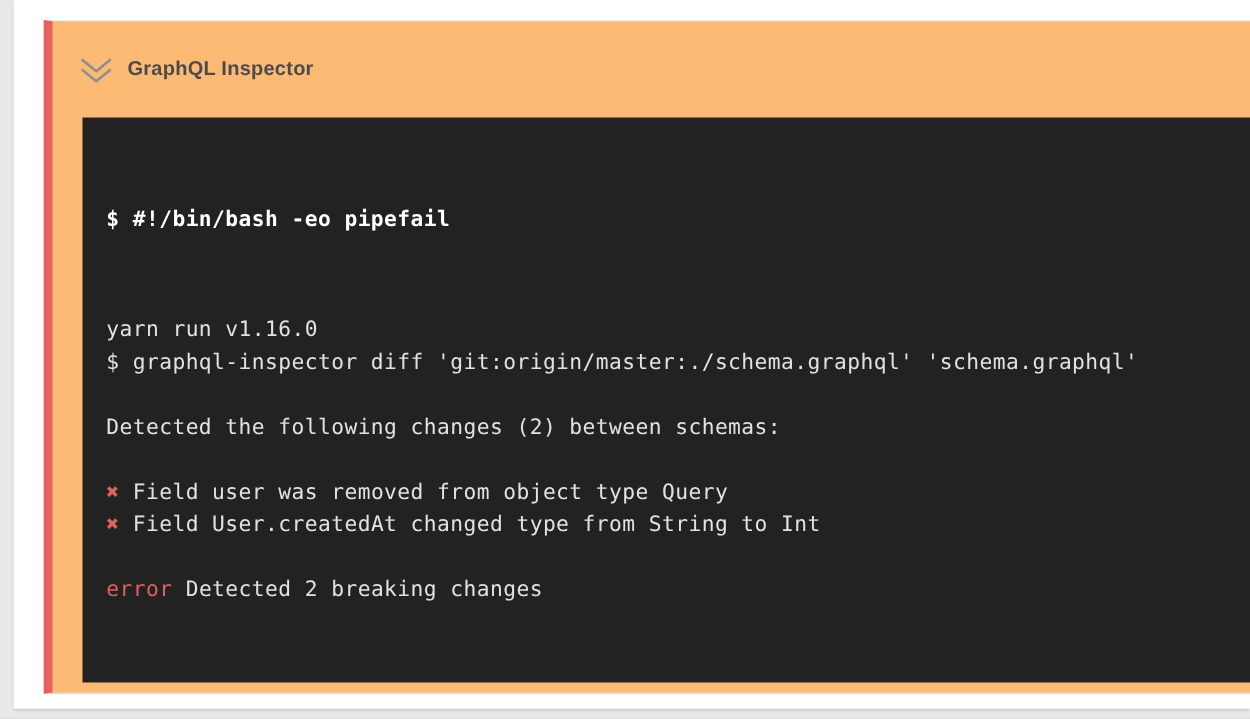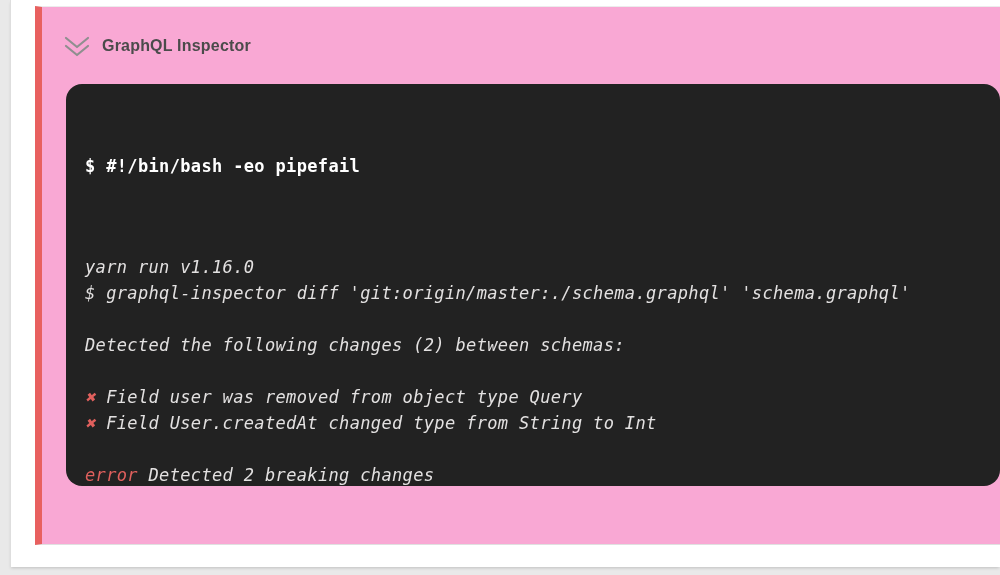--- a/index.html
+++ b/index.html
@@ -14,24 +14,24 @@
     position:absolute;
     left:10px;top:0;
     width:990px;height:567px;
     background:#ffffff;
     border-left:1px solid #dedede;
     box-shadow:0 2px 3px -1px rgba(0,0,0,0.18);
     box-sizing:border-box;
   }
   .step-card{
     position:absolute;
-    left:24px;top:6px;
+    left:24px;top:16px;
     right:0;
     height:537px;
-    background:#f9a8d4;
+    background:#fdba74;
     border-top:1px solid #ececec;
     border-bottom:1px solid #e0e0e0;
     border-left:7px solid var(--failed-red,#e8605f);
     box-sizing:content-box;
   }
   .step-header{
     height:77px;
     display:flex;
     align-items:center;
     padding-left:22px;
@@ -44,35 +44,34 @@
   }
   .step-title{
     margin-left:12px;
     font-size:16px;
     font-weight:700;
     color:var(--title-gray,#4b4b4b);
     letter-spacing:0.2px;
   }
   .terminal{
     margin-left:24px;
-    height:402px;
+    height:452px;
     background:var(--terminal-bg,#222222);
     box-sizing:border-box;
     padding:17px 0 13px 19px;
     font-family:"DejaVu Sans Mono","Liberation Mono",monospace;
     font-size:17px;
     line-height:26px;
     letter-spacing:0.35px;
     color:var(--terminal-text,#e3e1e1);
     white-space:pre;
     overflow:hidden;
-    border-radius:16px;
   }
   .t-cmd{color:var(--terminal-bright,#ffffff);font-weight:700;}
-  .t-out{margin-top:23px;font-style:italic;}
+  .t-out{margin-top:10px;}
   .t-line{height:26px;}
   .t-plain{color:var(--terminal-text,#e3e1e1);}
   .t-red{color:var(--error-red,#e0605d);}
 </style>
 </head>
 <body>
 
 <div class="screen">
   <div class="panel">
     <div class="step-card">

